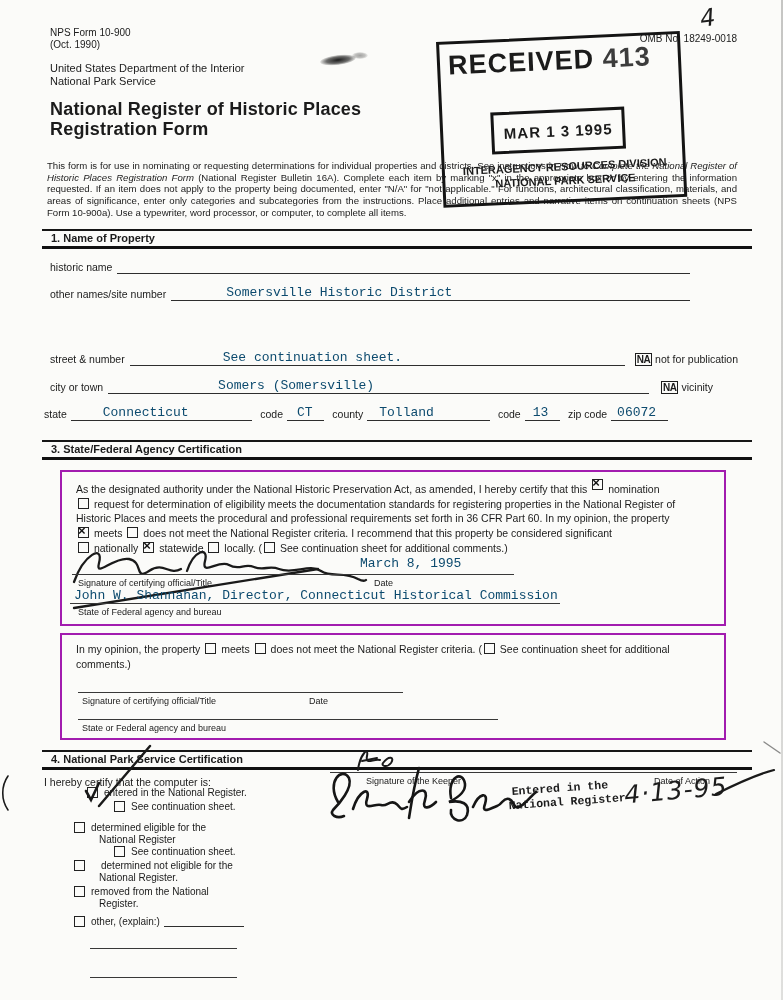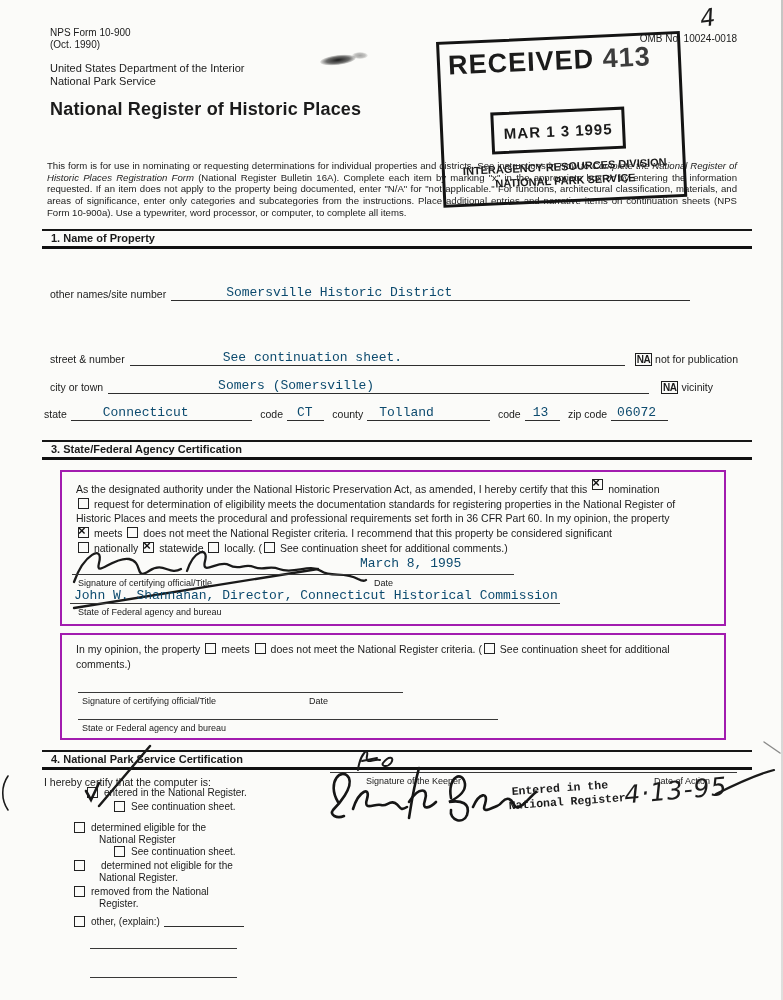--- a/index.html
+++ b/index.html
@@ -40,45 +40,50 @@
 <body>
 
 <div class="page">
 
   <div class="edge"></div>
   <div class="smudge abs" style="left:320px;top:55px;width:36px;height:10px;transform:rotate(-7deg);"></div>
   <div class="smudge abs" style="left:352px;top:52px;width:16px;height:7px;opacity:.4;"></div>
 
   <div class="abs s10" style="left:50px;top:27px;">NPS Form 10-900</div>
   <div class="abs s10" style="left:50px;top:39px;">(Oct. 1990)</div>
-  <div class="abs s10" style="right:46px;top:33px;">OMB No. 10024-0018</div>
+  <div class="abs s10" style="right:46px;top:33px;">OMB No. 18249-0018</div>
   <div class="abs hand" style="left:700px;top:4px;font-size:24px;transform:rotate(-8deg);">4</div>
   <div class="abs b" style="left:50px;top:62px;font-size:11px;">United States Department of the Interior</div>
   <div class="abs b" style="left:50px;top:75px;font-size:11px;">National Park Service</div>
   <div class="abs title" style="left:50px;top:99px;">National Register of Historic Places</div>
+  <div class="abs title" style="left:50px;top:119px;">Registration Form</div>
 
   <div class="abs intro" style="left:47px;top:160px;width:690px;">
     <span>This form is for use in nominating or requesting determinations for individual properties and districts. See instructions in </span><i>How to Complete the National Register of Historic Places Registration Form</i><span> (National Register Bulletin 16A). Complete each item by marking "x" in the appropriate box or by entering the information requested. If an item does not apply to the property being documented, enter "N/A" for "not applicable." For functions, architectural classification, materials, and areas of significance, enter only categories and subcategories from the instructions. Place additional entries and narrative items on continuation sheets (NPS Form 10-900a). Use a typewriter, word processor, or computer, to complete all items.</span>
   </div>
 
   <div class="stamp">
     <div class="stamp-received">
       <span>RECEIVED</span>
       <span class="stamp-num">413</span>
     </div>
     <div class="stamp-datebox">
       <span class="stamp-date">MAR 1 3 1995</span>
     </div>
     <div class="stamp-div">
       <div>INTERAGENCY RESOURCES DIVISION</div>
       <div>NATIONAL PARK SERVICE</div>
     </div>
   </div>
 
   <div class="sec" style="top:229px;">1.  Name of Property</div>
+  <div class="frow" style="left:50px;top:258px;width:640px;">
+    <span class="lbl">historic name</span>
+    <span class="fline" style="flex:1;margin-left:5px;"></span>
+  </div>
   <div class="frow" style="left:50px;top:285px;width:640px;">
     <span class="lbl">other names/site number</span>
     <span class="fline" style="flex:1;margin-left:5px;">
       <span class="typed tv" style="left:55px;">Somersville Historic District</span>
     </span>
   </div>
 
   <div class="frow" style="left:50px;top:350px;width:688px;">
     <span class="lbl">street &amp; number</span>
     <span class="fline" style="flex:1;margin-left:5px;">

